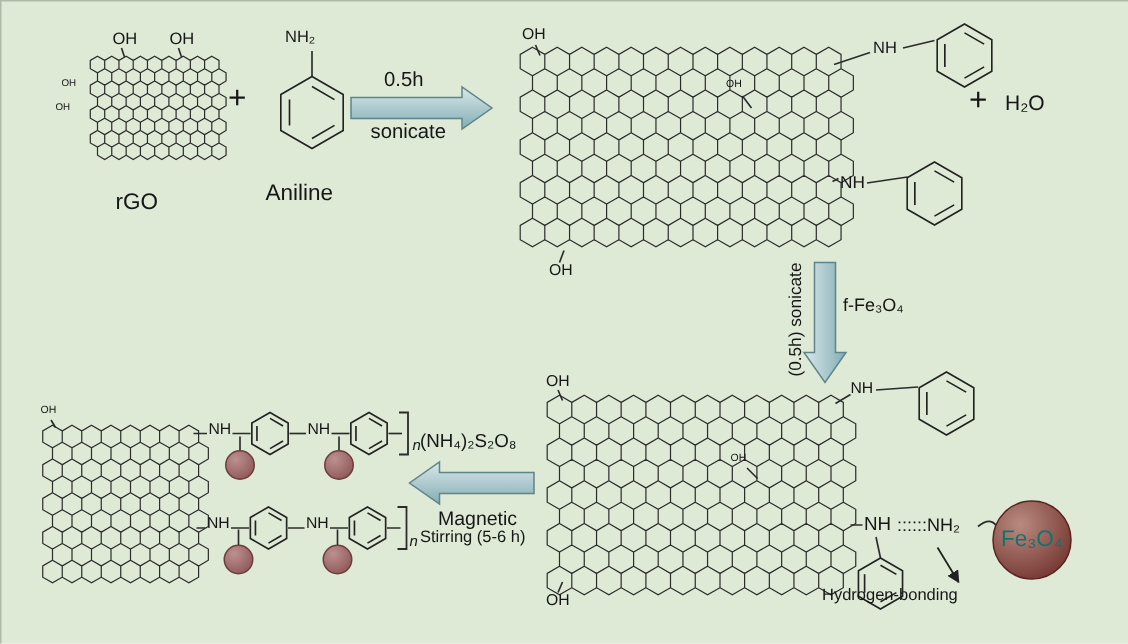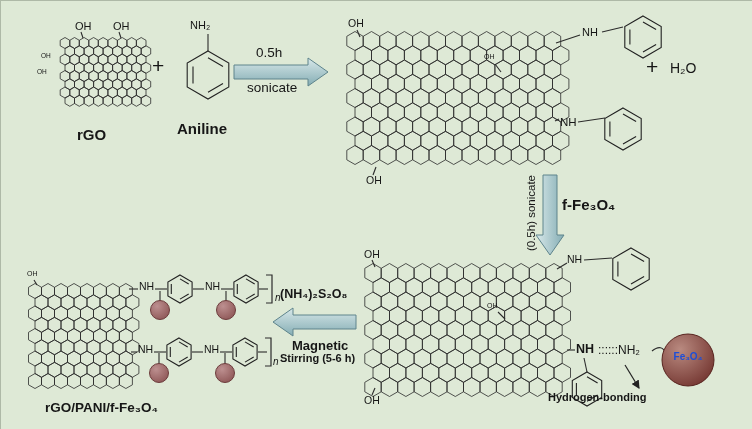--- a/index.html
+++ b/index.html
@@ -6,21 +6,21 @@
   body { width:752px; height:429px; }
   #canvas {
     position:relative; width:752px; height:429px;
     background:#dee9d6; overflow:hidden;
     border:1px solid #aeb9a7;
     font-family:"Liberation Sans","DejaVu Sans",sans-serif;
     color:#161616;
   }
   svg { position:absolute; left:0; top:0; }
   .lbl { position:absolute; white-space:nowrap; line-height:1.05; }
-  .b { font-weight:bold; }
+  .b { font-weight:normal; }
   .it { font-style:italic; }
   .rot { transform:rotate(-90deg); text-align:center; }
   .ctr { text-align:center; }
 </style>
 </head>
 <body>
 
 <div id="canvas">
 
   <svg id="scheme" width="752" height="429" viewBox="0 0 752 429">
@@ -125,38 +125,37 @@
 
   <div class="lbl" style="left:347px;top:17px;font-size:10.5px">OH</div>
   <div class="lbl" style="left:365px;top:174px;font-size:10.5px">OH</div>
   <div class="lbl" style="left:483px;top:52px;font-size:7px">OH</div>
   <div class="lbl" style="left:581px;top:26px;font-size:11px">NH</div>
   <div class="lbl" style="left:559px;top:115px;font-size:11.5px">NH</div>
 
   <div class="lbl" style="left:645px;top:55px;font-size:21px">+</div>
   <div class="lbl" style="left:669px;top:60px;font-size:14px">H₂O</div>
 
-  <div class="lbl" style="left:561px;top:196px;font-size:15px;font-weight:700">f-Fe₃O₄</div>
+  <div class="lbl" style="left:561px;top:196px;font-size:12px;font-weight:400">f-Fe₃O₄</div>
   <div class="lbl rot" style="left:470px;top:206px;width:120px;font-size:11.5px">(0.5h) sonicate</div>
 
   <div class="lbl" style="left:363px;top:248px;font-size:10.5px">OH</div>
   <div class="lbl" style="left:363px;top:394px;font-size:10.5px">OH</div>
   <div class="lbl" style="left:486px;top:301px;font-size:7px">OH</div>
   <div class="lbl" style="left:566px;top:253px;font-size:10.5px">NH</div>
   <div class="lbl b" style="left:575px;top:342px;font-size:12.5px">NH</div>
   <div class="lbl" style="left:597px;top:343px;font-size:12px">::::::NH₂</div>
-  <div class="lbl b ctr" style="left:664px;top:351px;width:46px;font-size:10px;color:#1d4ed8">Fe₃O₄</div>
+  <div class="lbl b ctr" style="left:664px;top:351px;width:46px;font-size:15px;color:#0f766e">Fe₃O₄</div>
   <div class="lbl b" style="left:547px;top:391px;font-size:11px">Hydrogen-bonding</div>
 
   <div class="lbl b" style="left:279px;top:287px;font-size:12.5px">(NH₄)₂S₂O₈</div>
   <div class="lbl b" style="left:291px;top:338px;font-size:13px">Magnetic</div>
   <div class="lbl b" style="left:279px;top:352px;font-size:11px">Stirring (5-6 h)</div>
 
   <div class="lbl" style="left:26px;top:269px;font-size:7px">OH</div>
   <div class="lbl" style="left:138px;top:280px;font-size:10.5px">NH</div>
   <div class="lbl" style="left:204px;top:280px;font-size:10.5px">NH</div>
   <div class="lbl it" style="left:274px;top:292px;font-size:10px">n</div>
   <div class="lbl" style="left:137px;top:343px;font-size:10.5px">NH</div>
   <div class="lbl" style="left:203px;top:343px;font-size:10.5px">NH</div>
   <div class="lbl it" style="left:272px;top:356px;font-size:10px">n</div>
-  <div class="lbl b" style="left:44px;top:400px;font-size:13.5px">rGO/PANI/f-Fe₃O₄</div>
 
 </div>
 
 </body></html>

